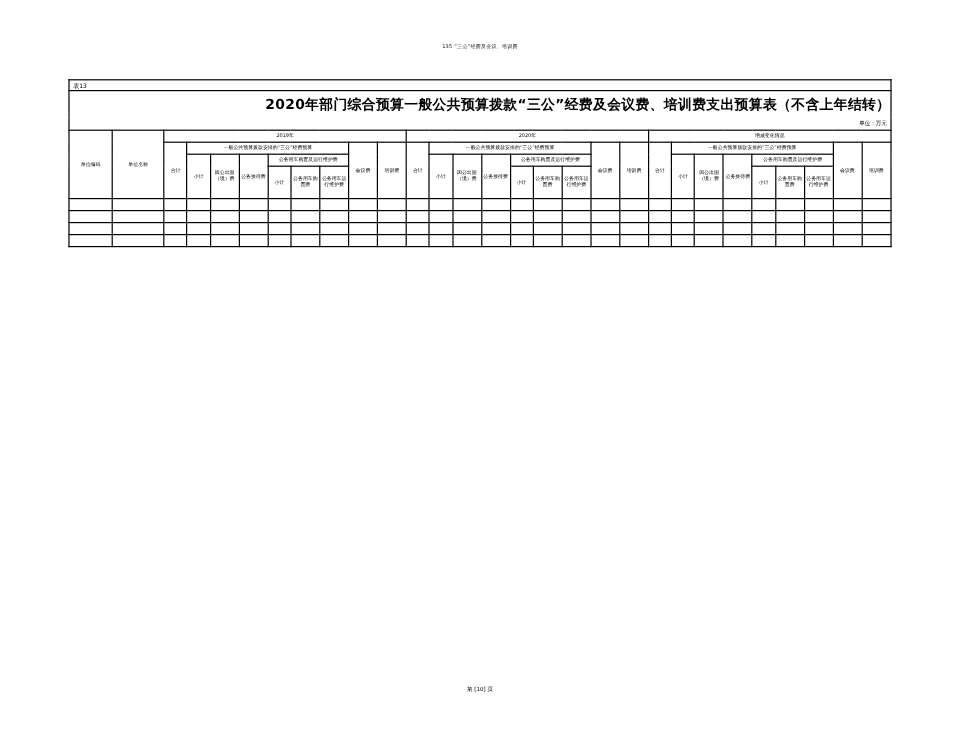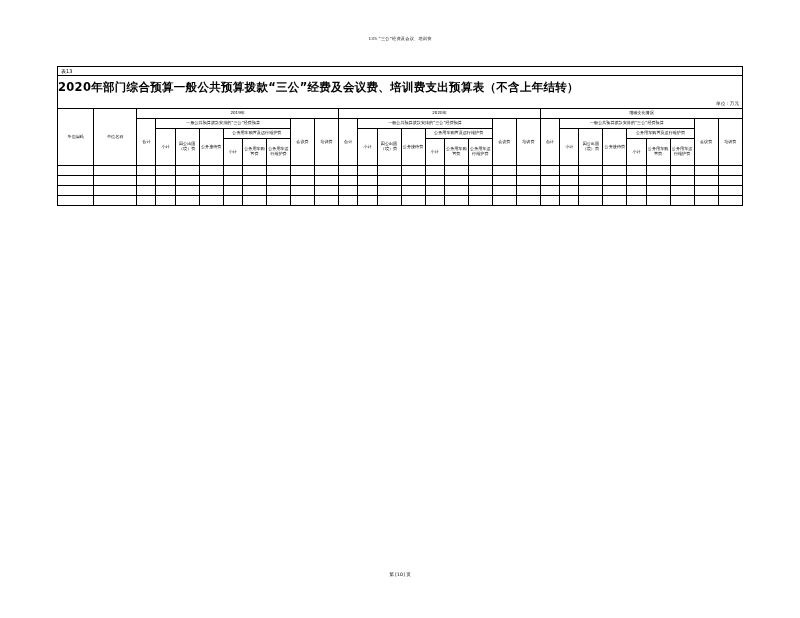--- a/index.html
+++ b/index.html
@@ -37,21 +37,21 @@
     box-sizing:border-box;
     display:flex;
     align-items:center;
   }
   .title-row{
     border:1px solid #000;
     border-bottom:none;
     height:22px;
     display:flex;
     align-items:center;
-    justify-content:flex-start;
+    justify-content:flex-end;
   }
   .title-row .title{
     font-size:11.5px;
     font-weight:bold;
     letter-spacing:.3px;
     white-space:nowrap;
   }
   .unit-row{
     border-left:1px solid #000;
     border-right:1px solid #000;

